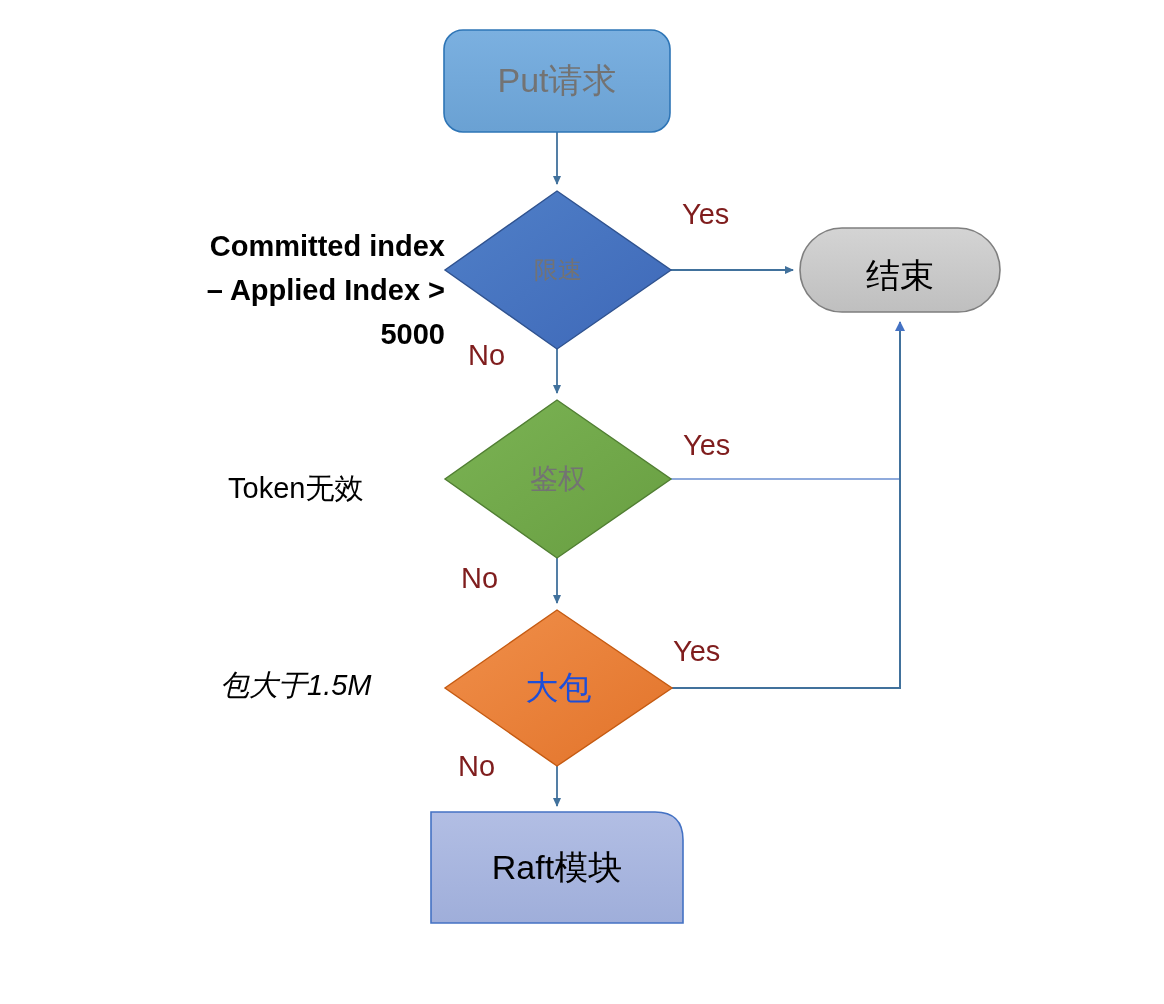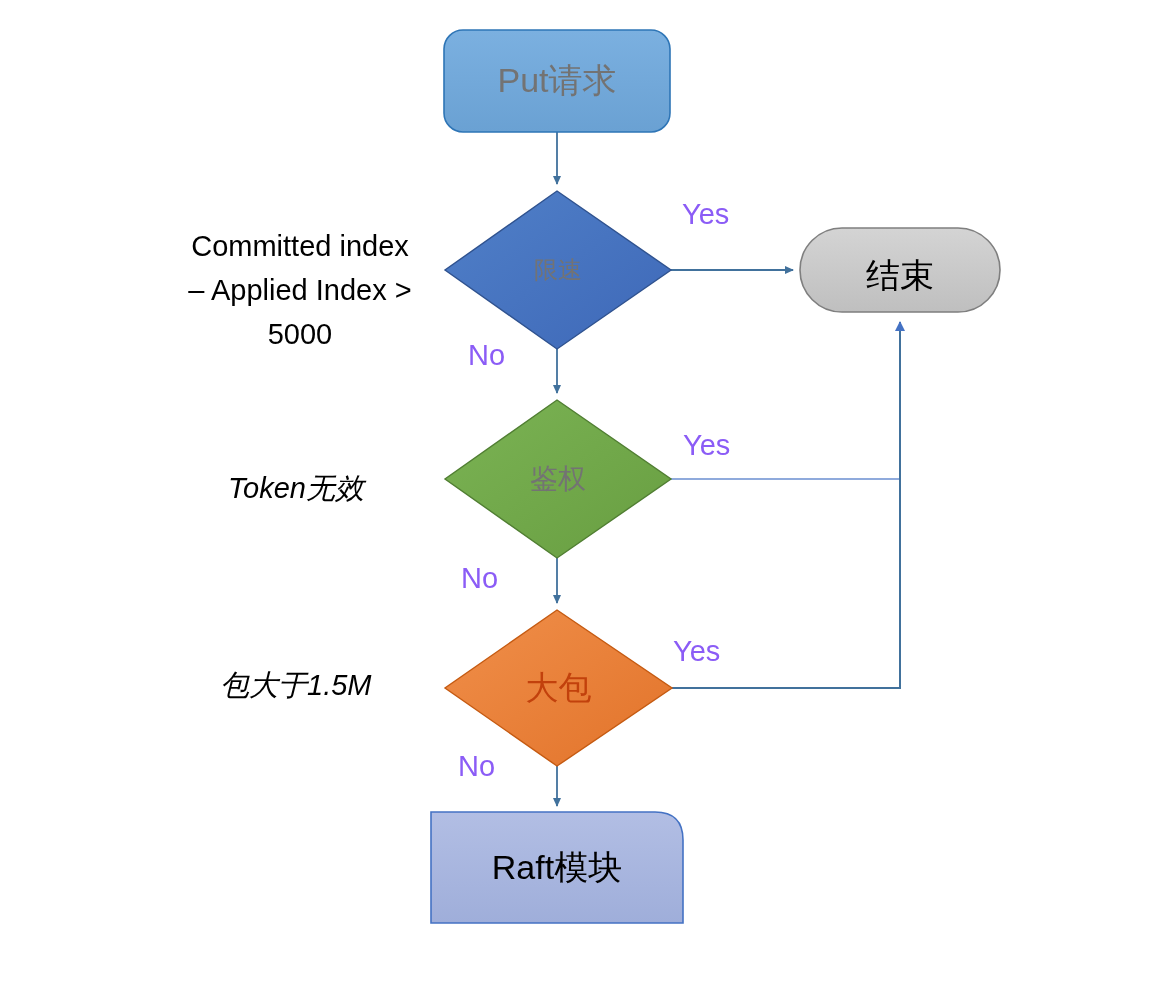--- a/index.html
+++ b/index.html
@@ -30,21 +30,21 @@
   }
   .side-label {
     position: absolute;
     color: #000000;
     font-size: 29px;
     line-height: 1.52;
     white-space: pre-line;
   }
   .edge-label {
     position: absolute;
-    color: #8b5cf6;
+    color: #7f1d1d;
     font-size: 29px;
     white-space: nowrap;
   }
   .shape-text-white {
     color: #737373;
   }
   .shape-text-black {
     color: #000000;
   }
 </style>
@@ -138,31 +138,31 @@
     <path d="M431,812 L655,812 Q683,812 683,840 L683,923 L431,923 Z" fill="url(#gradRaft)" stroke="#4472C4" stroke-width="1.6"></path>
   </g>
 </svg>
 
 <div class="node-label shape-text-white" style="left:444px; top:30px; width:226px; height:102px; font-size:34px;">Put请求</div>
 
 <div class="node-label shape-text-white" style="left:445px; top:191px; width:226px; height:158px; font-size:24px;">限速</div>
 
 <div class="node-label shape-text-white" style="left:445px; top:400px; width:226px; height:158px; font-size:28px;font-family:Liberation Serif, serif;">鉴权</div>
 
-<div class="node-label" style="left:445px; top:610px; width:227px; height:156px; font-size:33px; color:#c2410c;">大包</div>
+<div class="node-label" style="left:445px; top:610px; width:227px; height:156px; font-size:33px; color:#1d4ed8;">大包</div>
 
 <div class="node-label shape-text-black" style="left:800px; top:228px; width:200px; height:95px; font-size:34px;">结束</div>
 
 <div class="node-label shape-text-black" style="left:431px; top:812px; width:252px; height:111px; font-size:34px;border-radius:25px;">Raft模块</div>
 
-<div class="side-label" style="left:155px; top:224px; width:290px; text-align:center;">Committed index
+<div class="side-label" style="left:155px; top:224px; width:290px; text-align:right;font-weight:bold;">Committed index
  – Applied Index &gt;
 5000</div>
 
-<div class="side-label" style="left:228px; top:466px;font-style:italic;">Token无效</div>
+<div class="side-label" style="left:228px; top:466px;">Token无效</div>
 
 <div class="side-label" style="left:220px; top:663px;font-style:italic;">包大于1.5M</div>
 
 <div class="edge-label" style="left:682px; top:198px;">Yes</div>
 
 <div class="edge-label" style="left:468px; top:339px;">No</div>
 
 <div class="edge-label" style="left:683px; top:429px;">Yes</div>
 
 <div class="edge-label" style="left:461px; top:562px;">No</div>

